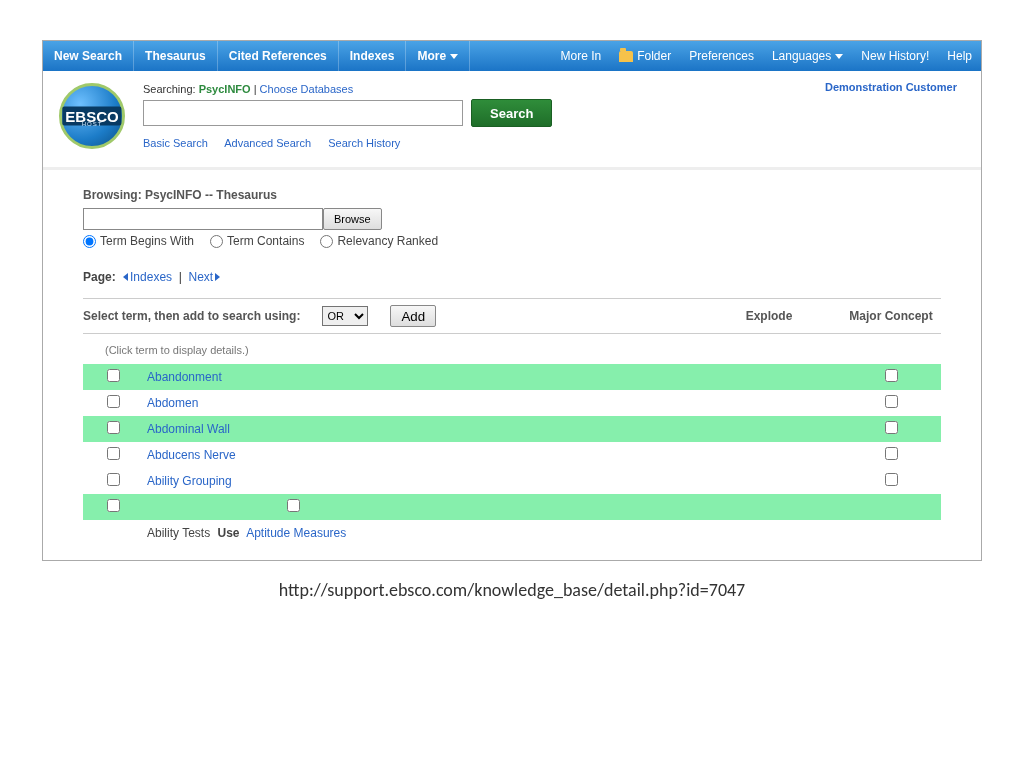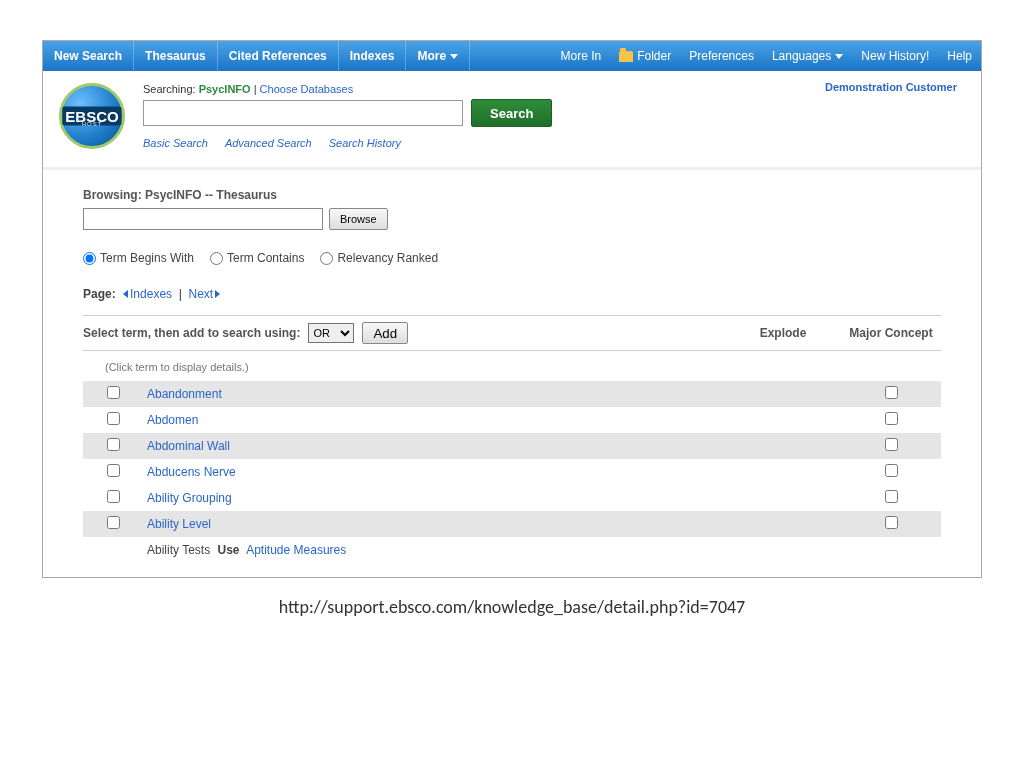--- a/index.html
+++ b/index.html
@@ -19,46 +19,46 @@
   .logo-inner { position:absolute; left:50%; top:50%; transform:translate(-50%,-50%); background:#083a63; color:#fff; font-size:15px; font-weight:bold; padding:2px 3px; border-radius:2px; line-height:1; }
   .logo-sub { position:absolute; left:50%; top:58%; transform:translateX(-50%); color:#cfe9ff; font-size:6px; letter-spacing:1px; }
   .searchcol { flex: 1; }
   .searching-line { font-size: 11px; margin-bottom: 4px; }
   .searching-line .db { color: #2d8a3e; font-weight: bold; }
   .searching-line .choose { color: #2a66c8; cursor: pointer; }
   .searchrow { display: flex; gap: 8px; align-items: center; }
   .searchbox { width: 320px; height: 26px; border: 1px solid #999; padding: 2px 4px; font-size: 13px; }
   .searchbtn { background: linear-gradient(#2f8d3a,#1f6e29); color:#fff; border:1px solid #1a5f23; height:28px; padding:0 18px; font-weight:bold; font-size:13px; cursor:pointer; border-radius:2px; }
   .sublinks { margin-top: 10px; font-size: 11px; }
-  .sublinks a { color: #2a66c8; text-decoration: none; margin-right: 14px; cursor:pointer;font-style:italic; }
+  .sublinks a { color: #2a66c8; text-decoration: none; margin-right: 14px; cursor:pointer; }
   .demo-cust { position: absolute; right: 24px; top: 10px; color: #2a66c8; font-weight: bold; font-size: 11px; cursor:pointer; }
   hr.bigsep { border: none; border-top: 3px solid #eee; margin: 4px 0 18px 0; }
   .content { padding: 0 40px 18px 40px; }
   .browsing-label { font-weight: bold; font-size: 12px; color: #555; margin-bottom: 6px; }
-  .browserow { display:flex; gap:6px; align-items:flex-start; margin-bottom:21px; }
+  .browserow { display:flex; align-items:flex-start; margin-bottom:4px; }
   .browse-input { width: 240px; height: 22px; border:1px solid #888; padding:1px 3px; }
   .browse-btn { height: 22px; padding: 0 10px; background: linear-gradient(#f7f7f7,#dedede); border:1px solid #888; border-radius:2px; cursor:pointer; font-size:11px; }
   .radios { display:flex; gap:16px; align-items:center; font-size:12px; color:#444; margin-bottom:22px; }
   .radios label { display:flex; align-items:center; gap:4px; cursor:pointer; }
   .page-line { font-size: 12px; margin-bottom: 14px; }
   .page-line .lbl { font-weight: bold; color:#444; margin-right: 4px; }
   .page-line a { color:#2a66c8; text-decoration:none; cursor:pointer; }
   .tri-left, .tri-right { display:inline-block; width:0; height:0; border-top:4px solid transparent; border-bottom:4px solid transparent; }
   .tri-left { border-right:5px solid #2a66c8; margin-right:2px; }
   .tri-right { border-left:5px solid #2a66c8; margin-left:2px; }
-  .selectbar { display:flex; align-items:center; gap:8px; border-top:1px solid #ccc; border-bottom:1px solid #ccc; padding:6px 0; font-size:12px; }
+  .selectbar { display:flex; align-items:center; gap:22px; border-top:1px solid #ccc; border-bottom:1px solid #ccc; padding:6px 0; font-size:12px; }
   .selectbar .lbl { font-weight: bold; color:#555; }
   .selectbar select { height:20px; border:1px solid #737373; font-size:11px; }
   .selectbar .add { height:22px; padding:0 10px; background:linear-gradient(#f7f7f7,#dedede); border:1px solid #888; border-radius:2px; cursor:pointer; }
   .selectbar .spacer { flex:1; }
   .selectbar .colh { font-weight:bold; color:#555; width:100px; text-align:center; }
   .hint { color:#777; font-size:11px; padding:10px 0 8px 22px; }
   .term-table { width:100%; }
   .term-row { display:flex; align-items:center; height:26px; font-size:12px; }
-  .term-row.alt { background:#e5e5e5; }
+  .term-row.alt { background:#86efac; }
   .term-row .cb { width: 60px; text-align:center; }
   .term-row .termcell { flex:1; padding-left:4px; }
   .term-row .termcell a { color:#2a66c8; text-decoration:none; cursor:pointer; }
   .term-row .col { width:100px; text-align:center; }
   .use-row { padding:6px 0 2px 64px; font-size:12px; color:#444; }
   .use-row .use { font-weight:bold; margin: 0 4px; }
   .use-row a { color:#2a66c8; text-decoration:none; cursor:pointer; }
   .caption { text-align:center; font-size:18px; font-family: Calibri, Arial, sans-serif; color:#333; margin: 18px 0 40px 0; }
 </style>
 </head>
@@ -186,21 +186,20 @@
           <div class="col"><input type="checkbox" style=""></div>
         </div>
         <div class="term-row">
           <div class="cb"><input type="checkbox" style=""></div>
           <div class="termcell"><a>Ability Grouping</a></div>
           <div class="col"></div>
           <div class="col"><input type="checkbox" style=""></div>
         </div>
         <div class="term-row alt">
           <div class="cb"><input type="checkbox" style=""></div>
-          <div class="termcell"><a>Ability Level</a></div>
           <div class="col"></div>
           <div class="col"><input type="checkbox" style=""></div>
         </div>
       </div>
 
     <div class="use-row">
       <span>Ability Tests</span>
       <span class="use">Use</span>
       <a>Aptitude Measures</a>
     </div>

